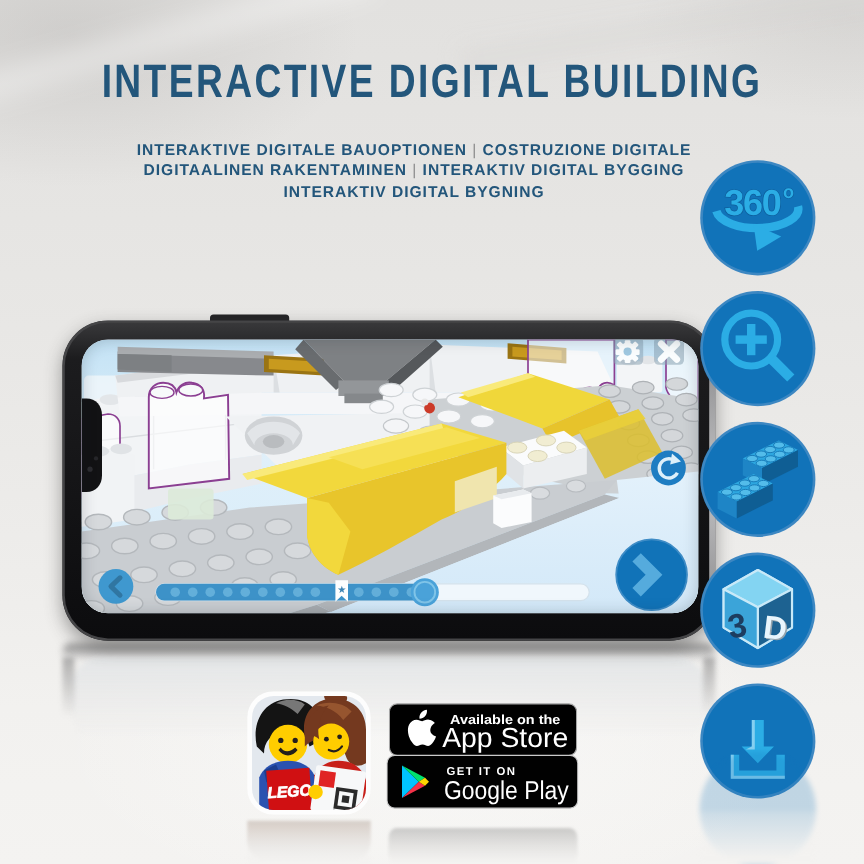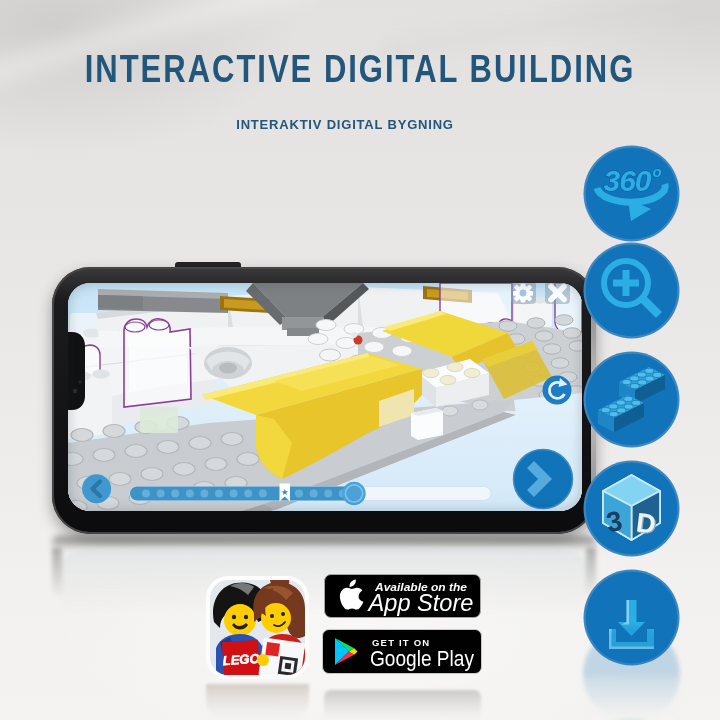--- a/index.html
+++ b/index.html
@@ -20,20 +20,22 @@
 
 <div class="abs" style="left:-80px;top:14px;width:400px;height:44px;background:linear-gradient(180deg,rgba(255,255,255,0),rgba(255,255,255,0.38) 50%,rgba(255,255,255,0));transform:rotate(-16deg);filter:blur(8px);"></div>
 <div class="abs" style="left:380px;top:4px;width:380px;height:36px;background:linear-gradient(180deg,rgba(205,203,201,0),rgba(210,208,206,0.35) 50%,rgba(205,203,201,0));transform:rotate(-9deg);filter:blur(8px);"></div>
 
 <div class="abs" style="left:0;top:47px;width:720px;text-align:center;
   font-size:39px;font-weight:bold;letter-spacing:2.5px;color:#23567b;
   transform:scaleX(0.795);transform-origin:360px 0;">INTERACTIVE DIGITAL BUILDING</div>
 
 <div class="abs" id="langs" style="left:0;top:116px;width:690px;text-align:center;
   font-size:13px;font-weight:bold;letter-spacing:0.8px;line-height:17.3px;color:#23567b;">
+  <div>INTERAKTIVE DIGITALE BAUOPTIONEN <span class="pipe">|</span> COSTRUZIONE DIGITALE</div>
+  <div>DIGITAALINEN RAKENTAMINEN <span class="pipe">|</span> INTERAKTIV DIGITAL BYGGING</div>
   <div>INTERAKTIV DIGITAL BYGNING</div>
 </div>
 <style>.pipe{color:#8d8d8d;font-weight:normal;}</style>
 
 <div class="abs" style="left:52px;top:536px;width:544px;height:14px;border-radius:8px;filter:blur(3px);
   background:linear-gradient(180deg,rgba(60,60,62,0.55),rgba(90,90,92,0.25) 70%,rgba(120,120,122,0) 100%);"></div>
 <div class="abs" style="left:60px;top:548px;width:528px;height:70px;border-radius:24px;filter:blur(2px);
   background:linear-gradient(180deg,rgba(225,228,230,0.85),rgba(228,229,230,0.45) 45%,rgba(232,231,229,0) 95%);"></div>
 <div class="abs" style="left:52px;top:548px;width:10px;height:55px;filter:blur(2px);
   background:linear-gradient(180deg,rgba(80,80,82,0.4),rgba(120,120,122,0) 90%);"></div>
@@ -324,21 +326,21 @@
 
   <circle cx="286" cy="210.5" r="11.7" fill="#4aa2d9"></circle>
   <circle cx="286" cy="210.5" r="8.6" fill="none" stroke="#7fc4e8" stroke-width="1.6"></circle>
 
   <circle cx="475" cy="196" r="29.5" fill="#1173b8" stroke="#3e8cc6" stroke-width="1.5"></circle>
   <path d="M 466 178 L 484 196 L 466 214 L 459 207 L 470 196 L 459 185 Z" fill="#55abdd"></path>
 </svg>
 <div style="position:absolute;left:0;top:0;width:514px;height:228px;border-radius:22px;box-shadow:inset 0 0 12px rgba(20,30,40,0.22);"></div>
 </div>
 
-<div class="abs" style="left:583px;top:145px;width:97px;height:97px;font-style:italic;">
+<div class="abs" style="left:583px;top:133px;width:97px;height:97px;">
 <svg width="97" height="97" viewBox="0 0 97 97">
   <circle cx="48.5" cy="48.5" r="48" fill="#3c87c2"></circle>
   <circle cx="48.5" cy="48.5" r="45.8" fill="#1173b9"></circle>
   <text x="44" y="46" font-family="Liberation Sans, sans-serif" font-size="30" font-weight="bold" fill="#2bade5" text-anchor="middle" letter-spacing="-1" stroke="#0e5e9c" stroke-width="1.2" paint-order="stroke">360</text>
   <text x="74" y="32" font-family="Liberation Sans, sans-serif" font-size="15" font-weight="bold" fill="#2bade5" text-anchor="middle" stroke="#0e5e9c" stroke-width="1" paint-order="stroke">o</text>
   <path d="M 14 43 A 34 16 0 1 0 82 39" fill="none" stroke="#2bade5" stroke-width="7"></path>
   <path d="M 45 54 L 68 64 L 48 76 Z" fill="#2bade5"></path>
 </svg></div>
 
 <div class="abs" style="left:583px;top:242px;width:97px;height:97px;">
@@ -464,21 +466,21 @@
         <rect x="77" y="83" width="12" height="12" fill="#f7f8f9"></rect>
         <rect x="80" y="86" width="6" height="6"></rect>
         <rect x="74" y="99" width="4" height="3"></rect>
       </g>
     </g>
 
     <circle cx="57" cy="84" r="6" fill="#ffcd00"></circle>
   </g>
 </svg></div>
 
-<div class="abs" style="left:324px;top:574px;width:188px;height:44px;font-style:italic;">
+<div class="abs" style="left:324px;top:586px;width:188px;height:44px;">
 <svg width="157" height="44" viewBox="0 0 157 44">
   <rect x="0.5" y="0.5" width="156" height="43" rx="6.5" fill="#000" stroke="#a6a6a6" stroke-width="1"></rect>
 
   <g fill="#fff">
     <path d="M 30.2 10.8 C 32.2 8.5 31.9 6.2 31.7 5.4 C 29.8 5.5 27.9 6.7 26.8 8.2 C 25.8 9.5 25.3 11.2 25.6 12.9 C 27.4 12.9 29.1 12.1 30.2 10.8 Z"></path>
     <path d="M 34.6 22.9 C 34.6 19.4 36.6 17.7 38.4 16.5 C 37.2 14.7 35.2 13.8 33.2 13.7 C 31 13.5 29 15 27.9 15 C 26.7 15 24.9 13.8 23.1 13.8 C 20.6 13.9 18.3 15.3 17.1 17.5 C 14.6 21.9 16.5 28.4 18.9 32 C 20.1 33.7 21.5 35.7 23.4 35.6 C 25.2 35.5 25.9 34.4 28.1 34.4 C 30.2 34.4 30.9 35.6 32.8 35.6 C 34.7 35.6 36 33.8 37.2 32.1 C 38.1 30.8 38.9 29.3 39.4 27.8 C 36.5 26.6 34.6 24.9 34.6 22.9 Z"></path>
   </g>
   <text x="97" y="17" font-family="Liberation Sans, sans-serif" font-size="11" font-weight="bold" fill="#fff" text-anchor="middle" textLength="92" lengthAdjust="spacingAndGlyphs">Available on the</text>
   <text x="97" y="36.5" font-family="Liberation Sans, sans-serif" font-size="23" fill="#fff" text-anchor="middle" textLength="105" lengthAdjust="spacingAndGlyphs">App Store</text>
 </svg></div>

